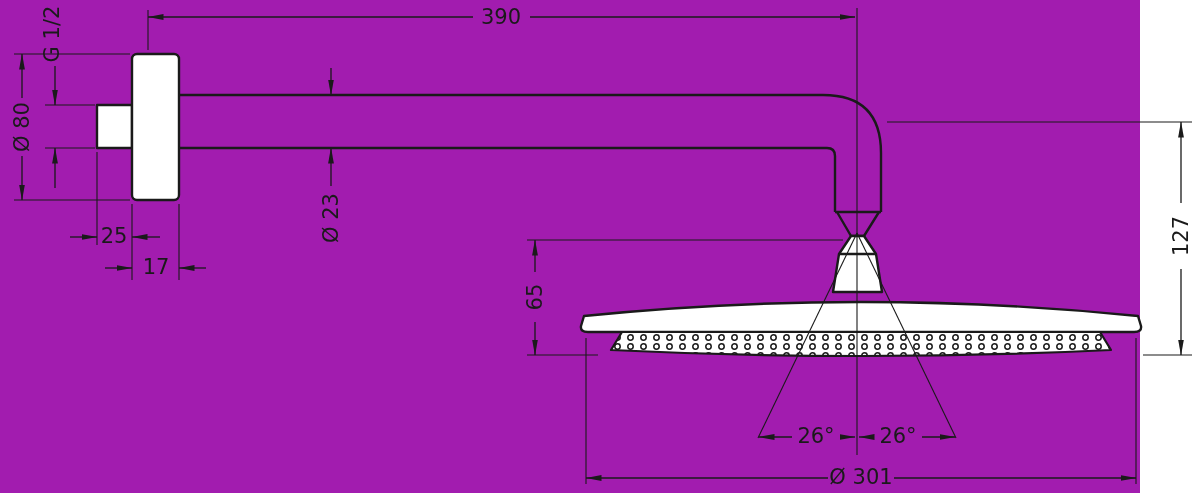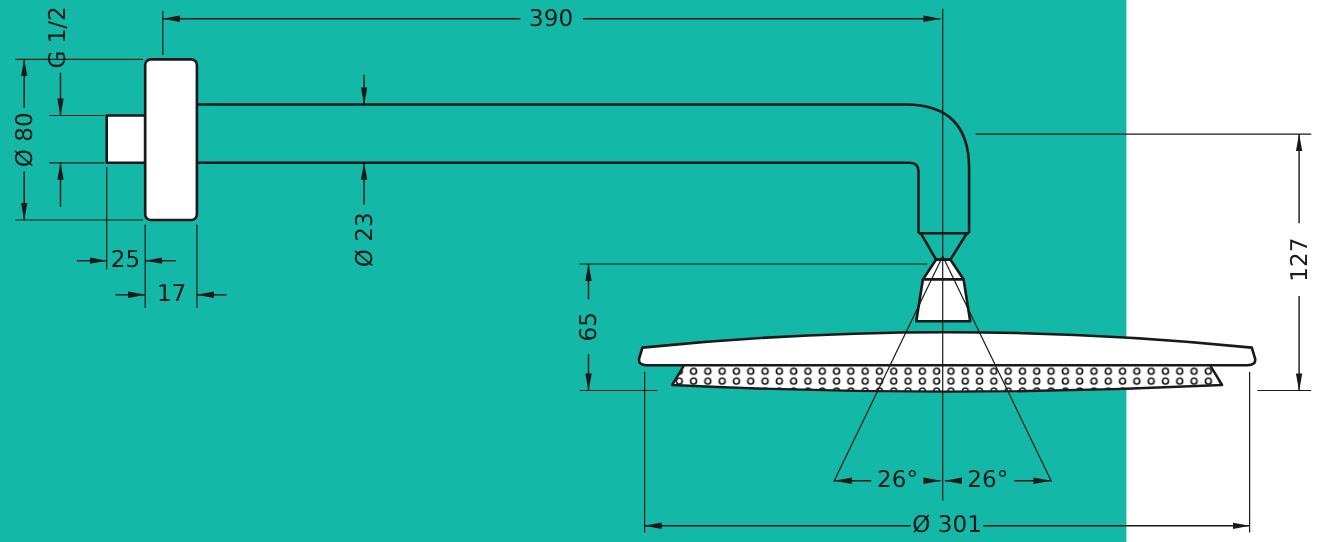--- a/index.html
+++ b/index.html
@@ -2,23 +2,23 @@
 <html><head>
 <meta charset="utf-8">
 <style>
   html, body {
     margin: 0;
     padding: 0;
     background: #ffffff;
   }
   .stage {
     position: relative;
-    width: 1024px;
+    width: 1140px;
     height: 493px;
-    background: #14b8a6;
+    background: #a21caf;
     font-family: "DejaVu Sans", "Liberation Sans", sans-serif;
     text-align: center;
   }
   svg text {
     font-family: "DejaVu Sans", "Liberation Sans", sans-serif;
     font-size: 21px;
     fill: #1a1a1a;
   }
   .outline { stroke: #1a1a1a; stroke-width: 2.4; fill: none; stroke-linejoin: round; }
   .solidwhite { stroke: #1a1a1a; stroke-width: 2.4; fill: #ffffff; stroke-linejoin: round; }

